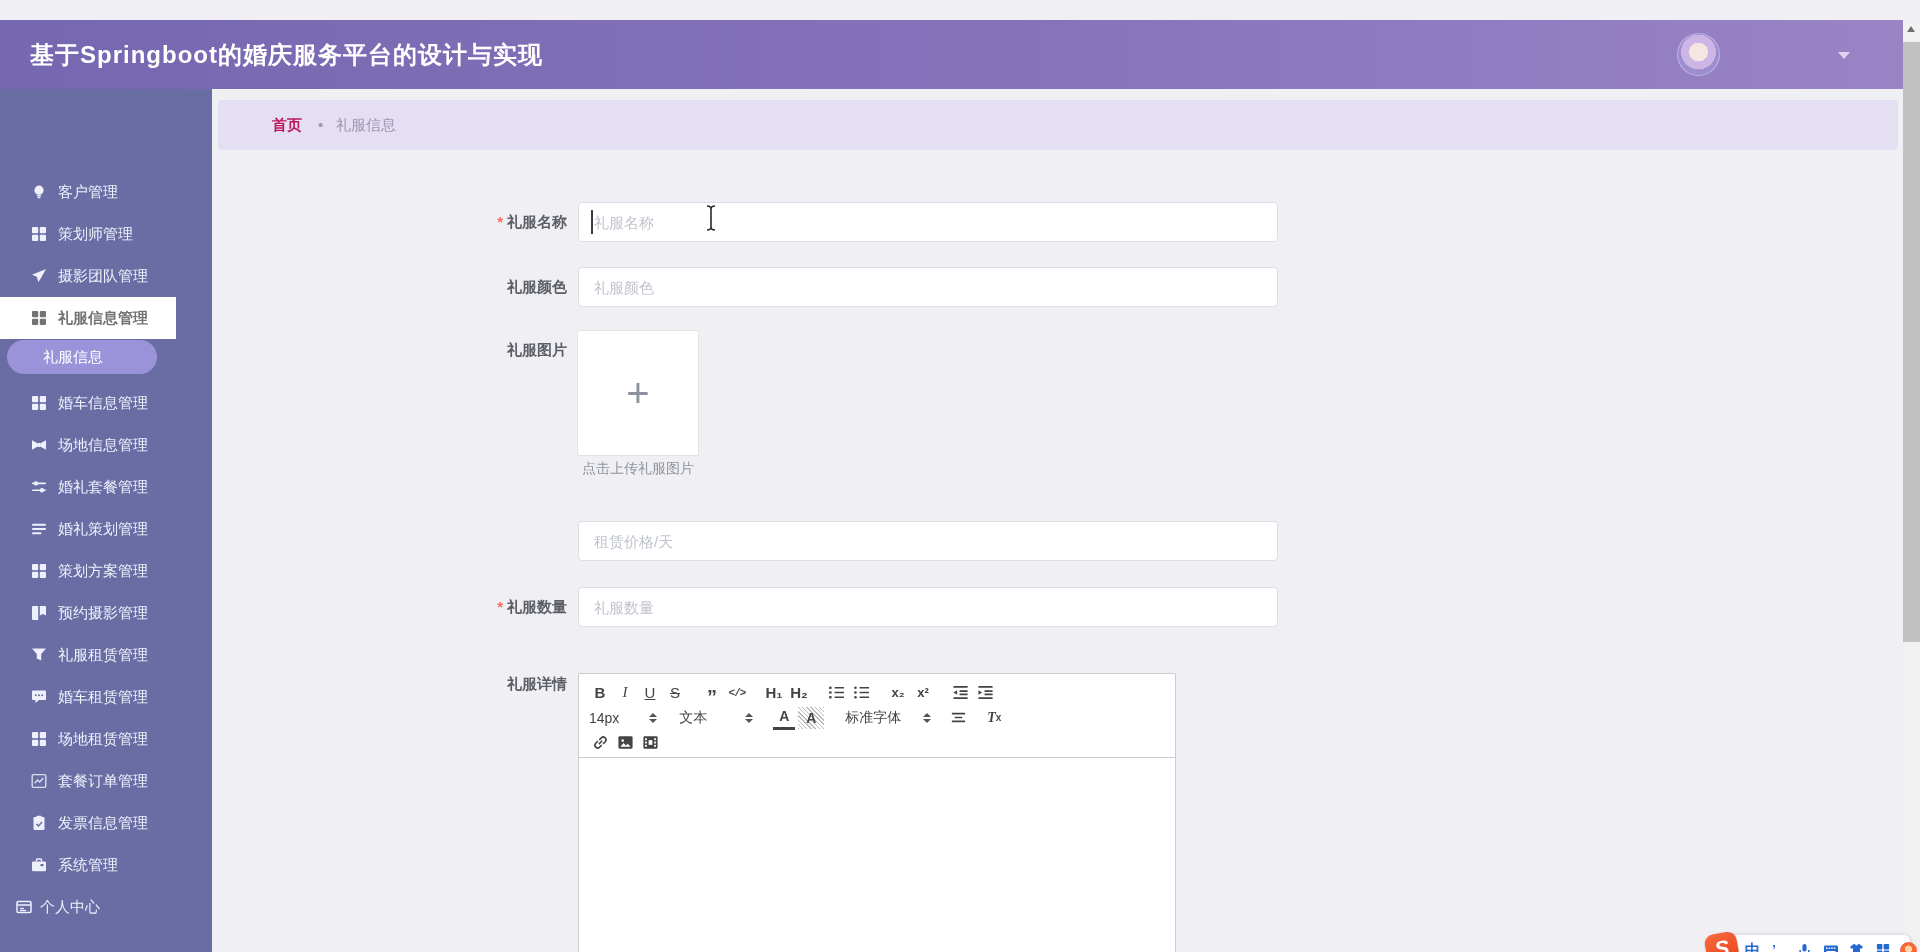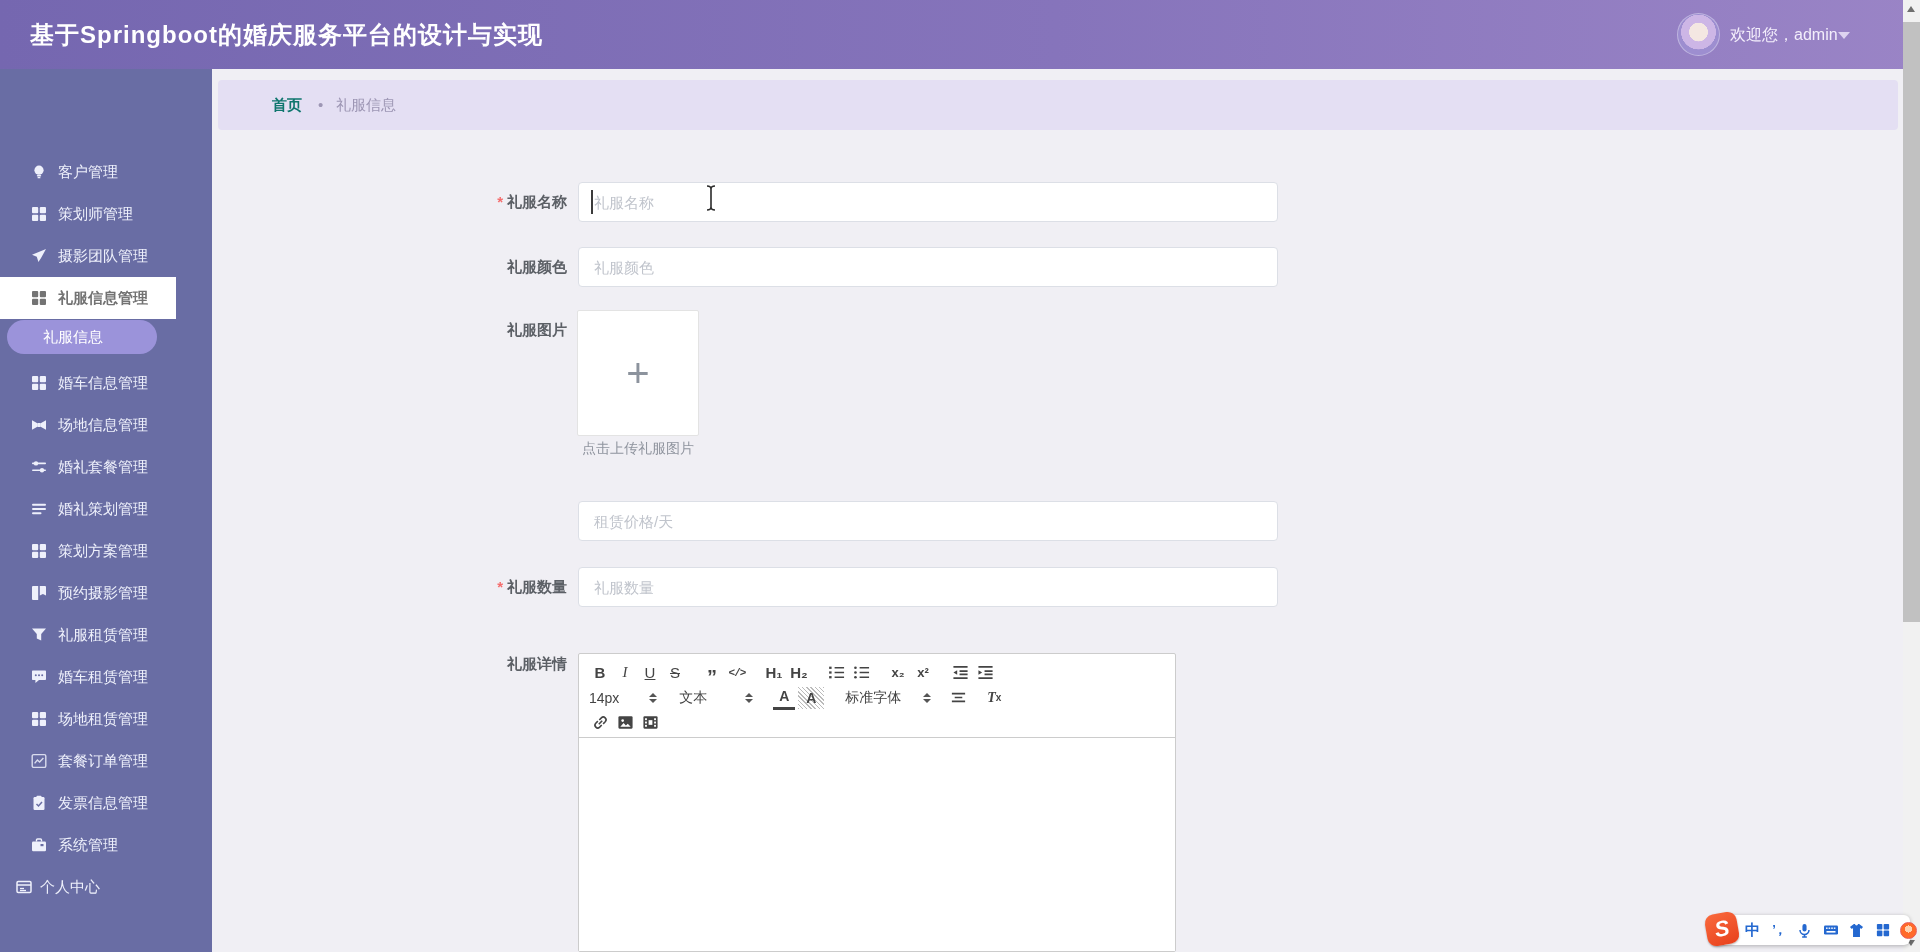--- a/index.html
+++ b/index.html
@@ -2,21 +2,21 @@
 <html><head>
 <meta charset="utf-8">
 <style>
   html,body{margin:0;padding:0;}
   body{
     width:1920px;height:952px;overflow:hidden;position:relative;
     background:#f0eff4;
     font-family:"Liberation Sans","DejaVu Sans",sans-serif;
     -webkit-font-smoothing:antialiased;
   }
-  .screen{position:absolute;inset:0;}
+  .screen{position:absolute;inset:0;margin-top:20px;}
 
   
   .header{
     position:absolute;left:0;top:0;width:1920px;height:69px;
     background:linear-gradient(90deg,#7567b0 0%,#8674bb 55%,#9a84c6 100%);
     z-index:20;
   }
   .header-title{
     position:absolute;left:30px;top:0;height:69px;line-height:69px;
     color:#ffffff;font-size:24px;font-weight:bold;letter-spacing:1px;white-space:nowrap;
@@ -59,21 +59,21 @@
   .side-personal .s-icon{position:absolute;left:16px;top:13px;width:16px;height:16px;}
   .side-personal .s-icon svg{width:16px;height:16px;display:block;}
   .side-personal .s-label{position:absolute;left:40px;top:0;height:42px;line-height:42px;}
 
   
   .content{position:absolute;left:176px;top:69px;width:1727px;height:883px;background:#f0eff4;}
   .breadcrumb{
     position:absolute;left:42px;top:11px;width:1680px;height:50px;border-radius:4px;
     background:#e4dff3;font-size:15px;
   }
-  .bc-home{position:absolute;left:54px;top:0;height:50px;line-height:50px;color:#0f766e;font-weight:bold;cursor:pointer;text-align:center;}
+  .bc-home{position:absolute;left:54px;top:0;height:50px;line-height:50px;color:#be185d;font-weight:bold;cursor:pointer;text-align:center;}
   .bc-sep{position:absolute;left:100px;top:0;height:50px;line-height:50px;color:#9d96b4;}
   .bc-cur{position:absolute;left:118px;top:0;height:50px;line-height:50px;color:#9d96b4;}
 
   
   .f-label{
     position:absolute;left:0;width:391px;text-align:right;
     color:#5c6066;font-size:15px;font-weight:600;white-space:nowrap;
   }
   .f-label .req{color:#f56c6c;margin-right:4px;font-weight:bold;}
   .f-input{
@@ -156,21 +156,20 @@
   .ime-emoji{width:17px;height:17px;border-radius:50%;background:radial-gradient(circle at 50% 40%,#ffd2b0 0 30%,#ff6a2a 31% 100%);border:1px solid #e85a5a;box-sizing:border-box;cursor:pointer;}
 </style>
 </head>
 <body>
 
 <div class="screen">
 
   <div class="header">
     <div class="header-title">基于Springboot的婚庆服务平台的设计与实现</div>
     <div class="avatar"></div>
-    <div class="welcome"><span>欢迎您，</span><span>admin</span></div>
     <div class="caret-down"></div>
   </div>
 
   <div class="sidebar">
 
     <div class="side-item" style="top:82px">
       <span class="s-icon">
         <svg viewBox="0 0 16 16" fill="currentColor">
             <circle cx="8" cy="6.2" r="4.6"></circle>
             <rect x="5.8" y="11" width="4.4" height="1.5" rx=".75"></rect>

